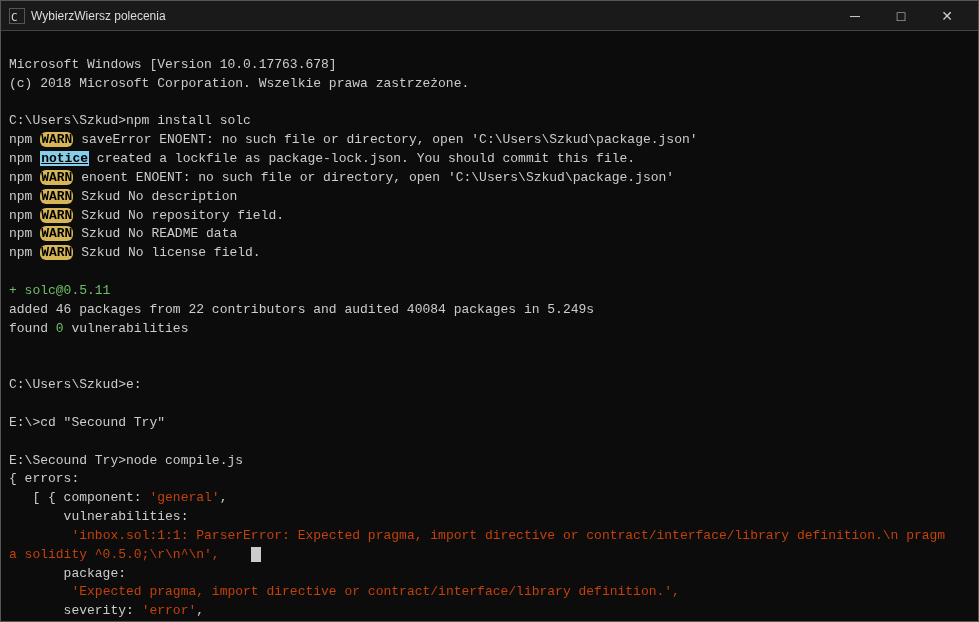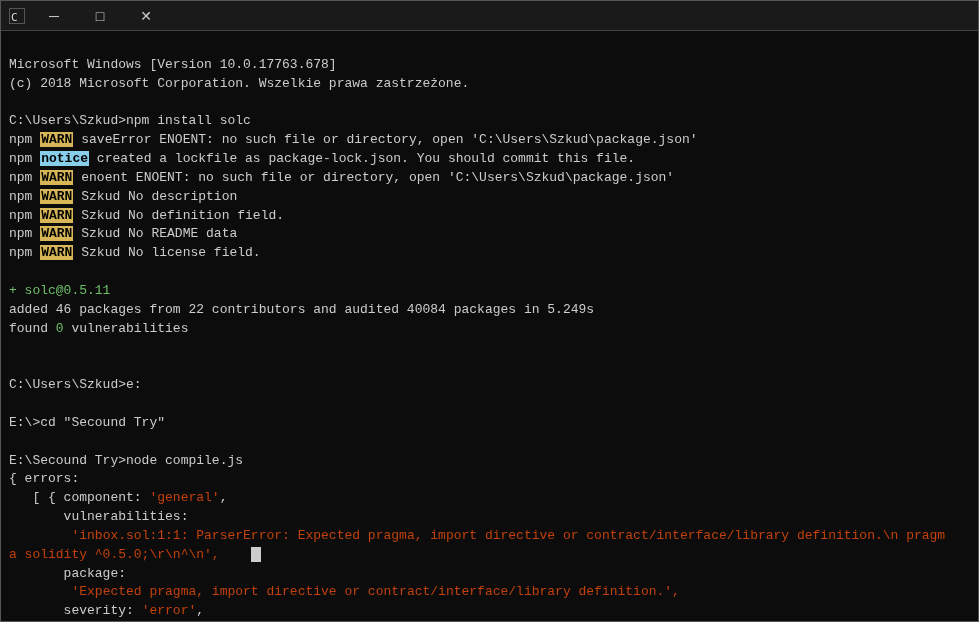--- a/index.html
+++ b/index.html
@@ -79,27 +79,29 @@
 
     .c-white { color: #cccccc; }
     .c-green { color: #6dbf67; text-align: right; }
     .c-string { color: #c2410c; }
 
     .warn-label {
       background: #d6b656;
       color: #000;
       font-weight: bold;
       padding: 0 1px;
+      border-radius: 6px;
     }
 
     .notice-label {
       background: #87CEEB;
       color: #000;
       font-weight: bold;
       padding: 0 1px;
+      text-decoration: underline;
     }
 
     .cursor-block {
       display: inline-block;
       width: 10px;
       height: 15px;
       background: #cccccc;
       vertical-align: middle;
       animation: blink 1s step-end infinite;
     }
@@ -112,37 +114,38 @@
 <body>
 
 <div class="window">
   <div class="title-bar">
     <div class="title-bar-icon">
       <svg width="14" height="14" viewBox="0 0 14 14">
         <rect width="14" height="14" fill="#1a1a1a"></rect>
         <text x="1" y="12" fill="#ddd" font-size="11" font-family="monospace">C</text>
       </svg>
     </div>
+    <span class="title-bar-text">WybierzWiersz polecenia</span>
     <div class="title-bar-buttons">
       <div class="tb-btn">─</div>
       <div class="tb-btn">□</div>
       <div class="tb-btn close">✕</div>
     </div>
   </div>
 
   <div class="terminal">
 <span class="c-white">Microsoft Windows [Version 10.0.17763.678]</span>
 <span class="c-white">(c) 2018 Microsoft Corporation. Wszelkie prawa zastrzeżone.</span>
 
 <span class="c-white">C:\Users\Szkud&gt;npm install solc</span>
 <span>npm <span class="warn-label">WARN</span><span class="c-white"> saveError ENOENT: no such file or directory, open 'C:\Users\Szkud\package.json'</span></span>
 <span>npm <span class="notice-label">notice</span><span class="c-white"> created a lockfile as package-lock.json. You should commit this file.</span></span>
 <span>npm <span class="warn-label">WARN</span><span class="c-white"> enoent ENOENT: no such file or directory, open 'C:\Users\Szkud\package.json'</span></span>
 <span>npm <span class="warn-label">WARN</span><span class="c-white"> Szkud No description</span></span>
-<span>npm <span class="warn-label">WARN</span><span class="c-white"> Szkud No definition field.</span></span>
+<span>npm <span class="warn-label">WARN</span><span class="c-white"> Szkud No repository field.</span></span>
 <span>npm <span class="warn-label">WARN</span><span class="c-white"> Szkud No README data</span></span>
 <span>npm <span class="warn-label">WARN</span><span class="c-white"> Szkud No license field.</span></span>
 
 <span class="c-green">+ solc@0.5.11</span>
 <span class="c-white">added 46 packages from 22 contributors and audited 40084 packages in 5.249s</span>
 <span class="c-white">found <span class="c-green">0</span> vulnerabilities</span>
 
 
 <span class="c-white">C:\Users\Szkud&gt;e:</span>
 

